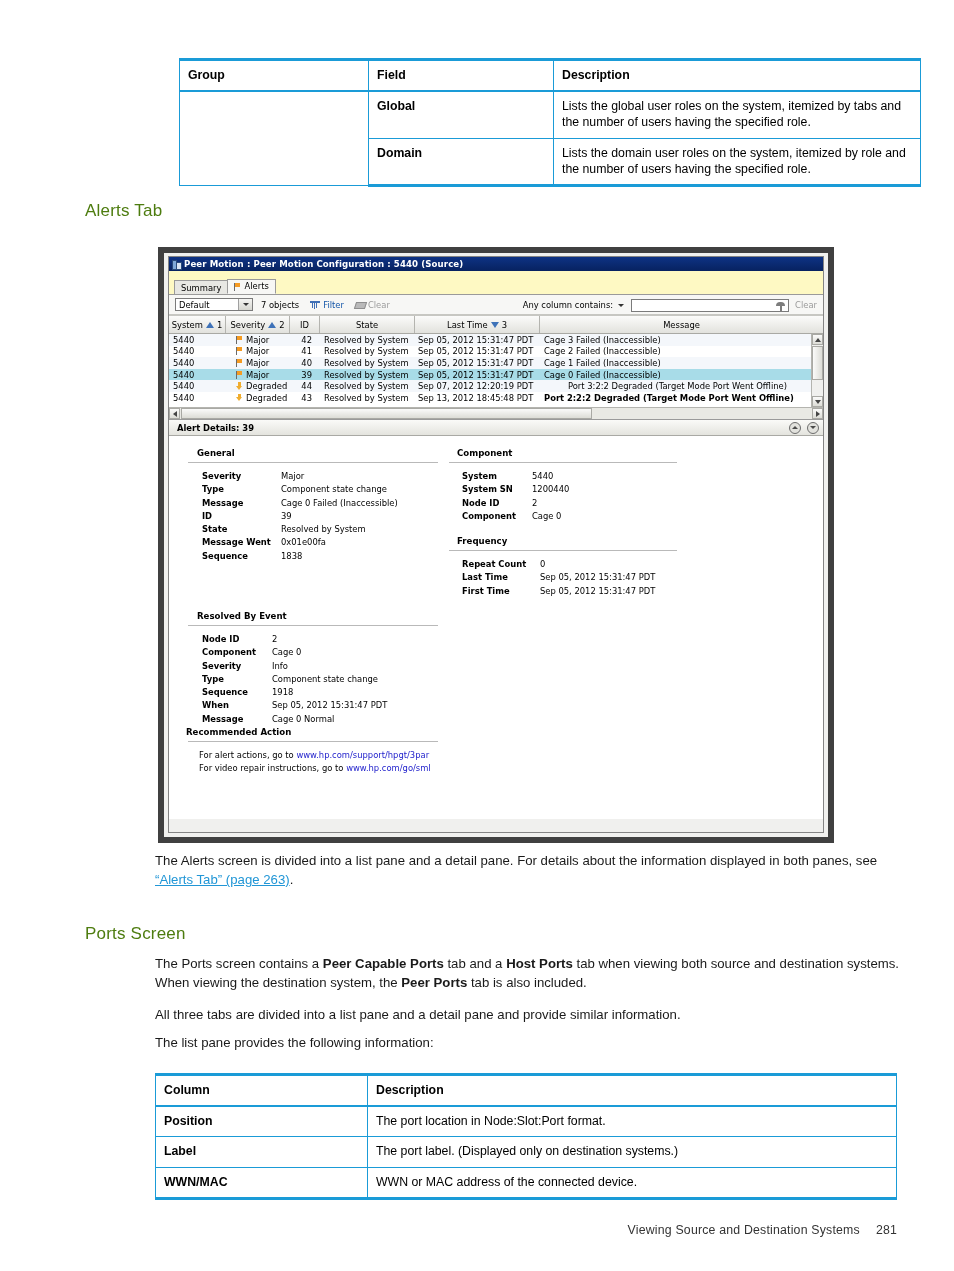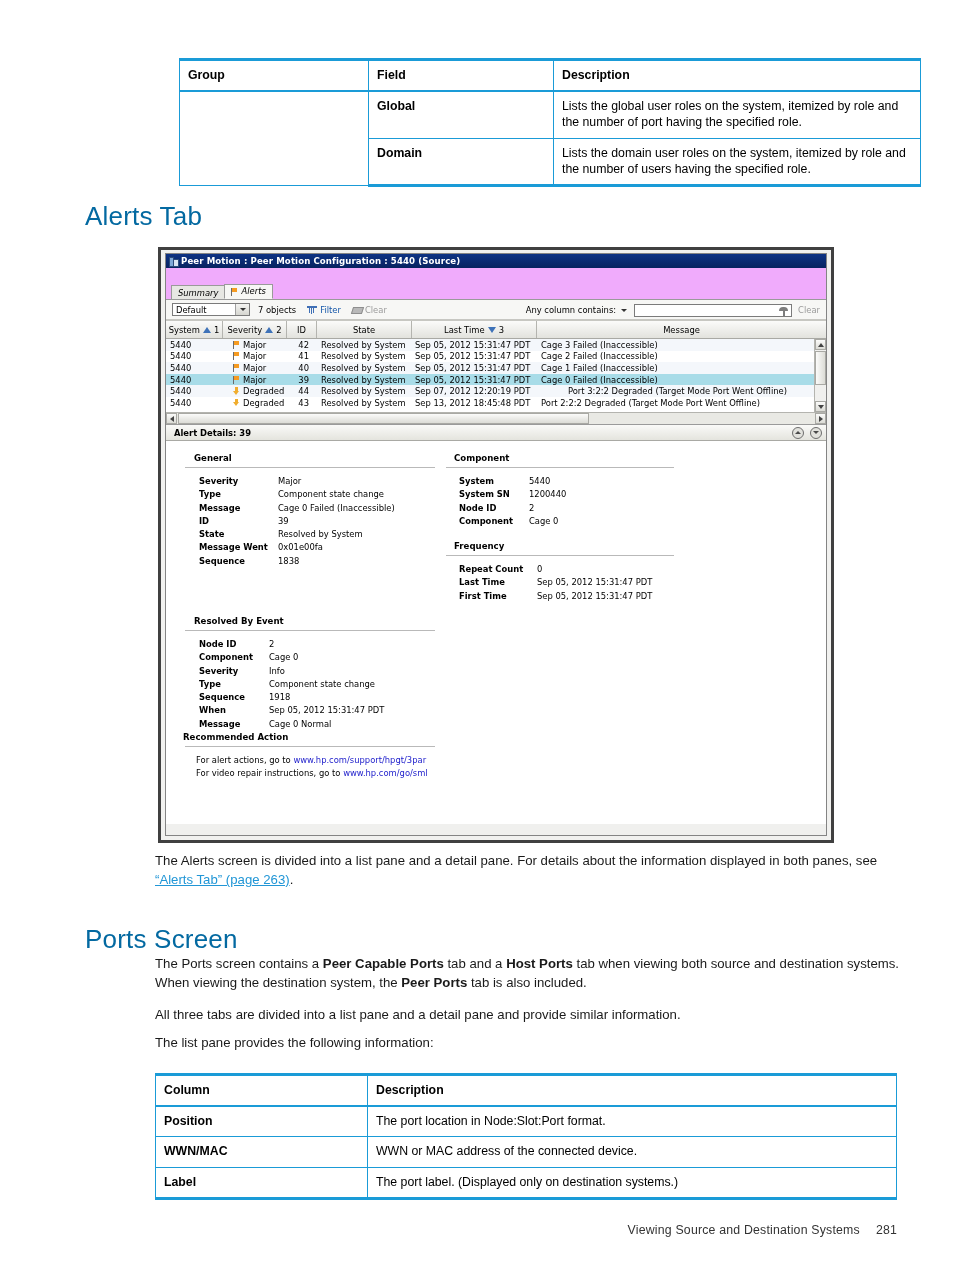--- a/index.html
+++ b/index.html
@@ -43,22 +43,22 @@
   .doc-table td.blank { border-right: 1px solid #1a9bd7; }
 
   .table1-wrap { position: absolute; left: 155px; top: 58px; padding-left: 24px; }
   .table1-wrap .doc-table { width: 742px; }
   .table2-wrap { position: absolute; left: 155px; top: 1073px; }
   .table2-wrap .doc-table { width: 742px; }
 
   
   .h2 {
     position: absolute;
-    font-size: 26px;
-    color: #0369a1;
+    font-size: 17px;
+    color: #4d7c0f;
     font-weight: normal;
     letter-spacing: 0.2px;
   }
   .body-p {
     position: absolute;
     font-size: 13.2px;
     line-height: 1.42;
     color: #1a1a1a;
     width: 745px;
   }
@@ -76,21 +76,21 @@
   .footer .pg { margin-left: 16px; }
 
   
   .shot {
     position: absolute;
     left: 158px;
     top: 247px;
     width: 676px;
     height: 596px;
     background: #f1f1ef;
-    border: 3px solid #404040;
+    border: 6px solid #404040;
     box-sizing: border-box;
     font-family: "DejaVu Sans", sans-serif;
     font-size: 8.4px;
     color: #000;
     overflow: hidden;
   }
   .shot-inner {
     position: absolute;
     left: 4px; top: 3px; right: 4px; bottom: 4px;
     border: 1px solid #848484;
@@ -118,28 +118,27 @@
   }
   .tb-icon i {
     position: absolute;
     background: #7fa8d8;
     border: 1px solid #2a4a7a;
   }
   .tb-icon i.a { left:0; top:0; width:3px; height:8px; }
   .tb-icon i.b { left:4px; top:2px; width:4px; height:6px; background:#d9e4f2; }
 
   .tabstrip {
-    height: 32px;
-    background: #f0abfc;
+    height: 24px;
+    background: #fef9c3;
     border-bottom: 1px solid #9a9a9a;
     display: flex;
     align-items: flex-end;
     padding-left: 5px;
     box-sizing: border-box;
-    font-style: italic;
   }
   .tab {
     height: 14px;
     line-height: 14px;
     padding: 0 6px;
     font-size: 8.4px;
     border: 1px solid #9a9a9a;
     border-bottom: none;
     background: #e7e7e3;
     margin-right: -1px;
@@ -442,21 +441,21 @@
       <tr>
         <td style="width:172px">Group</td>
         <td style="width:168px">Field</td>
         <td>Description</td>
       </tr>
     </thead>
     <tbody>
       <tr>
         <td rowspan="2" class="blank"></td>
         <td class="bold">Global</td>
-        <td>Lists the global user roles on the system, itemized by role and the number of port having the specified role.</td>
+        <td>Lists the global user roles on the system, itemized by tabs and the number of users having the specified role.</td>
       </tr>
       <tr>
         <td class="bold">Domain</td>
         <td>Lists the domain user roles on the system, itemized by role and the number of users having the specified role.</td>
       </tr>
     </tbody>
   </table>
 </div>
 
 <div class="h2" style="left:85px; top:201px;">Alerts Tab</div>
@@ -606,21 +605,21 @@
           </div>
           <div class="grid-row">
             <div class="cell c-system" style="width: 57px;">5440</div>
             <div class="cell c-sev" style="width: 64px;">
               <span class="sev-icon degraded"></span>
               <span>Degraded</span>
             </div>
             <div class="cell c-id" style="width: 30px;">43</div>
             <div class="cell c-state" style="width: 95px;">Resolved by System</div>
             <div class="cell c-time" style="width: 125px;">Sep 13, 2012 18:45:48 PDT</div>
-            <div class="cell c-msg" style="flex: 1 1 0%; padding-right: 12px;">Port 2:2:2 Degraded (Target Mode Port Went Offline)</div>
+            <div class="cell c-msg" style="flex: 1 1 0%; padding-right: 12px; font-weight: bold;">Port 2:2:2 Degraded (Target Mode Port Went Offline)</div>
           </div>
         <div class="vscroll">
           <div class="arrow-up">
               <span class="tri-up"></span>
             </div>
           <div class="thumb"></div>
           <div class="arrow-dn">
               <span class="tri-dn"></span>
             </div>
         </div>
@@ -785,26 +784,26 @@
         <td style="width:195px">Column</td>
         <td>Description</td>
       </tr>
     </thead>
     <tbody>
       <tr>
         <td class="bold">Position</td>
         <td>The port location in Node:Slot:Port format.</td>
       </tr>
       <tr>
+        <td class="bold">Label</td>
+        <td>The port label. (Displayed only on destination systems.)</td>
+      </tr>
+      <tr>
         <td class="bold">WWN/MAC</td>
         <td>WWN or MAC address of the connected device.</td>
-      </tr>
-      <tr>
-        <td class="bold">Label</td>
-        <td>The port label. (Displayed only on destination systems.)</td>
       </tr>
     </tbody>
   </table>
 </div>
 
 <div class="footer">
   <span>Viewing Source and Destination Systems</span><span class="pg">281</span>
 </div>
 
 </body></html>

